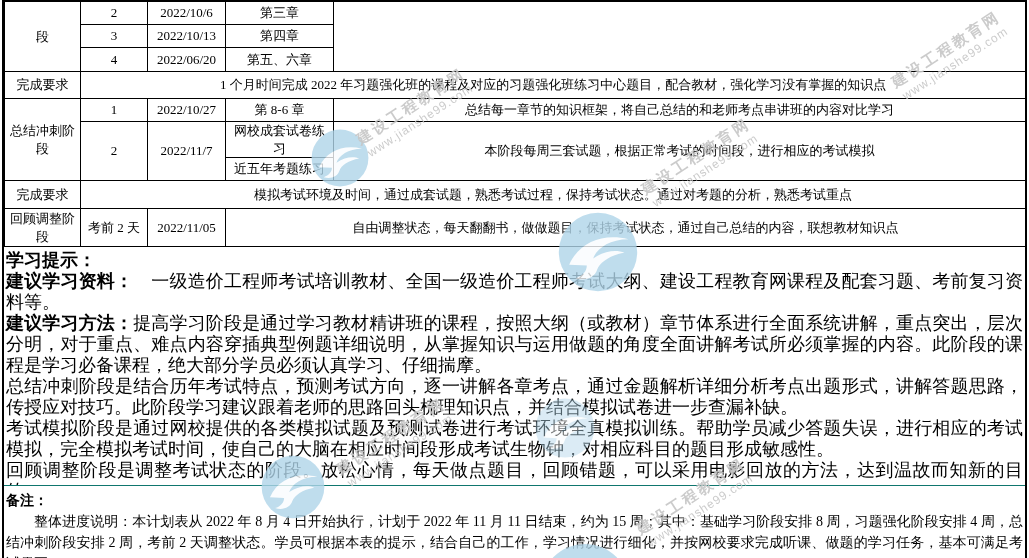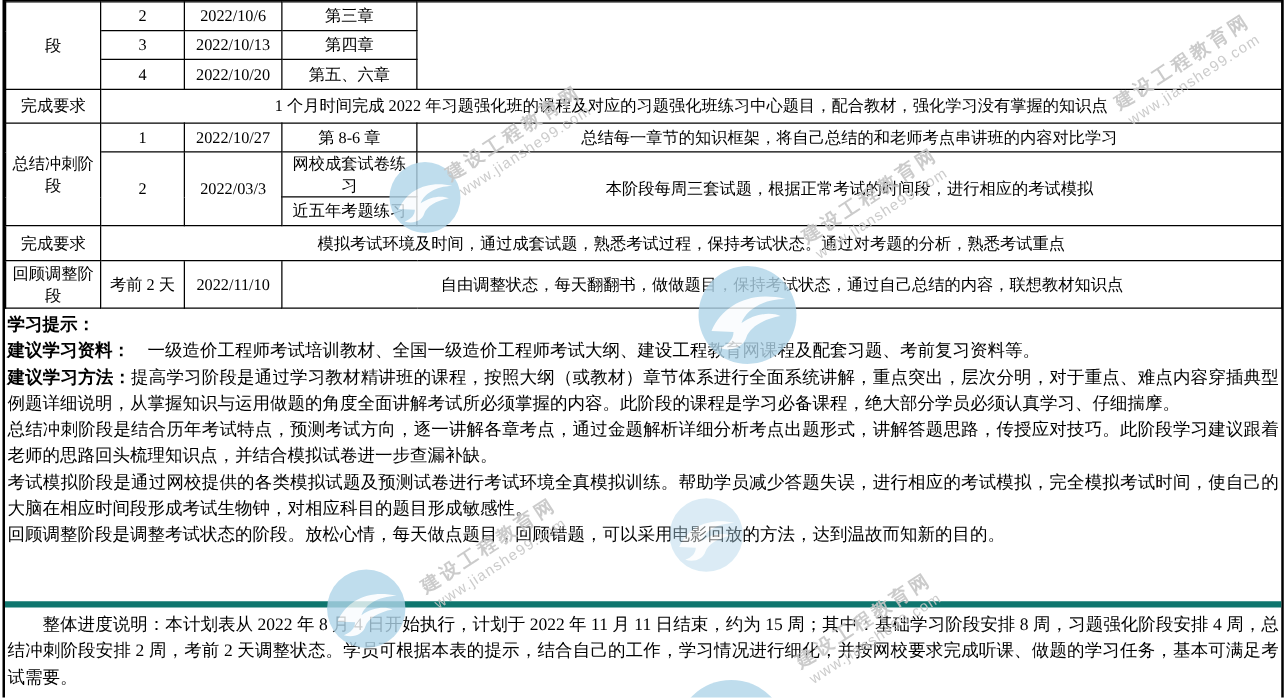--- a/index.html
+++ b/index.html
@@ -15,22 +15,22 @@
   table.plan{border-collapse:collapse;table-layout:fixed;width:100%;font-size:13px;}
   table.plan td{
     border:1px solid #000;text-align:center;vertical-align:middle;
     padding:0 3px;overflow:hidden;line-height:1.35;
   }
   col.c1{width:76px;} col.c2{width:67px;} col.c3{width:78px;} col.c4{width:108px;} col.c5{width:692px;}
   tr.h23{height:23px;} tr.h24{height:24px;} tr.h27{height:27px;} tr.h28{height:28px;} tr.h38{height:38px;margin-top:48px;}
   td.vtop{vertical-align:top;}
   
   .tips{
-    height:239px;border-bottom:5px solid #0f766e;box-sizing:border-box;
-    padding:3px 2px 0 2px;font-size:14px;line-height:21px;overflow:hidden;
+    height:239px;border-bottom:1px solid #0f766e;box-sizing:border-box;
+    padding:3px 2px 0 2px;font-size:18px;line-height:21px;overflow:hidden;
   }
   .notes{
     height:81px;box-sizing:border-box;
     padding:4px 2px 0 2px;font-size:14px;line-height:21px;overflow:hidden;
   }
   .tips p,.notes p{margin:0;text-align:justify;}
   .lbl{font-weight:bold;}
   .indent2{text-indent:2em;}
   
   .wm-layer{position:absolute;left:0;top:0;width:1029px;height:558px;pointer-events:none;z-index:5;}
@@ -63,66 +63,67 @@
         <td>第三章</td>
         <td rowspan="3"></td>
       </tr>
       <tr class="h23">
         <td>3</td>
         <td>2022/10/13</td>
         <td>第四章</td>
       </tr>
       <tr class="h24">
         <td>4</td>
-        <td>2022/10/20</td>
+        <td>2022/06/20</td>
         <td>第五、六章</td>
       </tr>
       <tr class="h27">
         <td>完成要求</td>
         <td colspan="4">1 个月时间完成 2022 年习题强化班的课程及对应的习题强化班练习中心题目，配合教材，强化学习没有掌握的知识点</td>
       </tr>
       <tr class="h23">
         <td rowspan="3">总结冲刺阶段</td>
         <td>1</td>
         <td>2022/10/27</td>
         <td>第 8-6 章</td>
         <td>总结每一章节的知识框架，将自己总结的和老师考点串讲班的内容对比学习</td>
       </tr>
       <tr class="h23">
         <td rowspan="2">2</td>
-        <td rowspan="2">2022/03/3</td>
+        <td rowspan="2">2022/11/7</td>
         <td>网校成套试卷练习</td>
         <td rowspan="2">本阶段每周三套试题，根据正常考试的时间段，进行相应的考试模拟</td>
       </tr>
       <tr class="h23">
         <td>近五年考题练习</td>
       </tr>
       <tr class="h28">
         <td>完成要求</td>
         <td colspan="4">模拟考试环境及时间，通过成套试题，熟悉考试过程，保持考试状态。通过对考题的分析，熟悉考试重点</td>
       </tr>
       <tr class="h38">
         <td>回顾调整阶段</td>
         <td>考前 2 天</td>
-        <td>2022/11/10</td>
+        <td>2022/11/05</td>
         <td colspan="2">自由调整状态，每天翻翻书，做做题目，保持考试状态，通过自己总结的内容，联想教材知识点</td>
       </tr>
     </tbody>
   </table>
 
   <div class="tips">
     <p><span class="lbl">学习提示：</span></p>
     <p><span class="lbl">建议学习资料：</span><span>　一级造价工程师考试培训教材、全国一级造价工程师考试大纲、建设工程教育网课程及配套习题、考前复习资料等。</span></p>
     <p><span class="lbl">建议学习方法：</span><span>提高学习阶段是通过学习教材精讲班的课程，按照大纲（或教材）章节体系进行全面系统讲解，重点突出，层次分明，对于重点、难点内容穿插典型例题详细说明，从掌握知识与运用做题的角度全面讲解考试所必须掌握的内容。此阶段的课程是学习必备课程，绝大部分学员必须认真学习、仔细揣摩。</span></p>
     <p>总结冲刺阶段是结合历年考试特点，预测考试方向，逐一讲解各章考点，通过金题解析详细分析考点出题形式，讲解答题思路，传授应对技巧。此阶段学习建议跟着老师的思路回头梳理知识点，并结合模拟试卷进一步查漏补缺。</p>
     <p>考试模拟阶段是通过网校提供的各类模拟试题及预测试卷进行考试环境全真模拟训练。帮助学员减少答题失误，进行相应的考试模拟，完全模拟考试时间，使自己的大脑在相应时间段形成考试生物钟，对相应科目的题目形成敏感性。</p>
     <p>回顾调整阶段是调整考试状态的阶段。放松心情，每天做点题目，回顾错题，可以采用电影回放的方法，达到温故而知新的目的。</p>
   </div>
 
   <div class="notes">
+    <p><span class="lbl">备注：</span></p>
     <p class="indent2">整体进度说明：本计划表从 2022 年 8 月 4 日开始执行，计划于 2022 年 11 月 11 日结束，约为 15 周；其中：基础学习阶段安排 8 周，习题强化阶段安排 4 周，总结冲刺阶段安排 2 周，考前 2 天调整状态。学员可根据本表的提示，结合自己的工作，学习情况进行细化，并按网校要求完成听课、做题的学习任务，基本可满足考试需要。</p>
   </div>
 
 </div>
 
 <div class="wm-layer">
 
   <div class="wm-text" style="left:865px;top:39px;">
     <div class="wm-site">建设工程教育网</div>
     <div class="wm-url">www.jianshe99.com</div>

